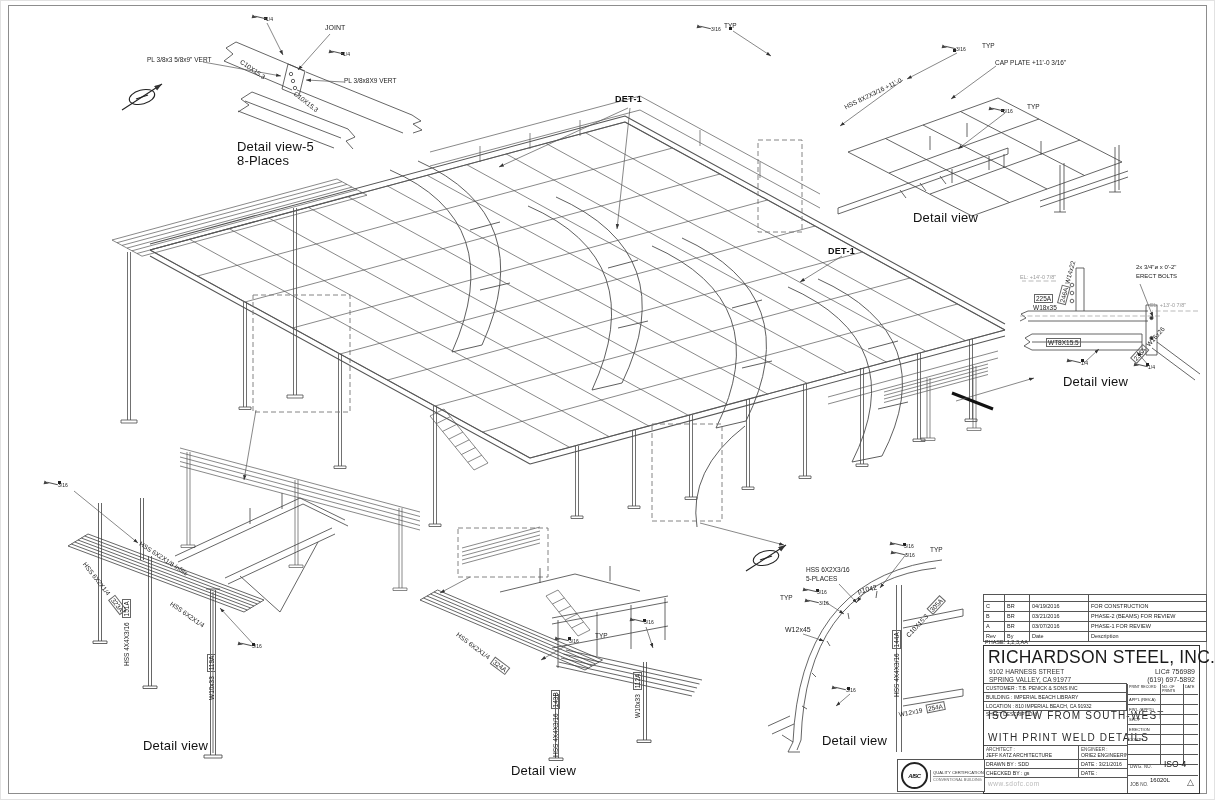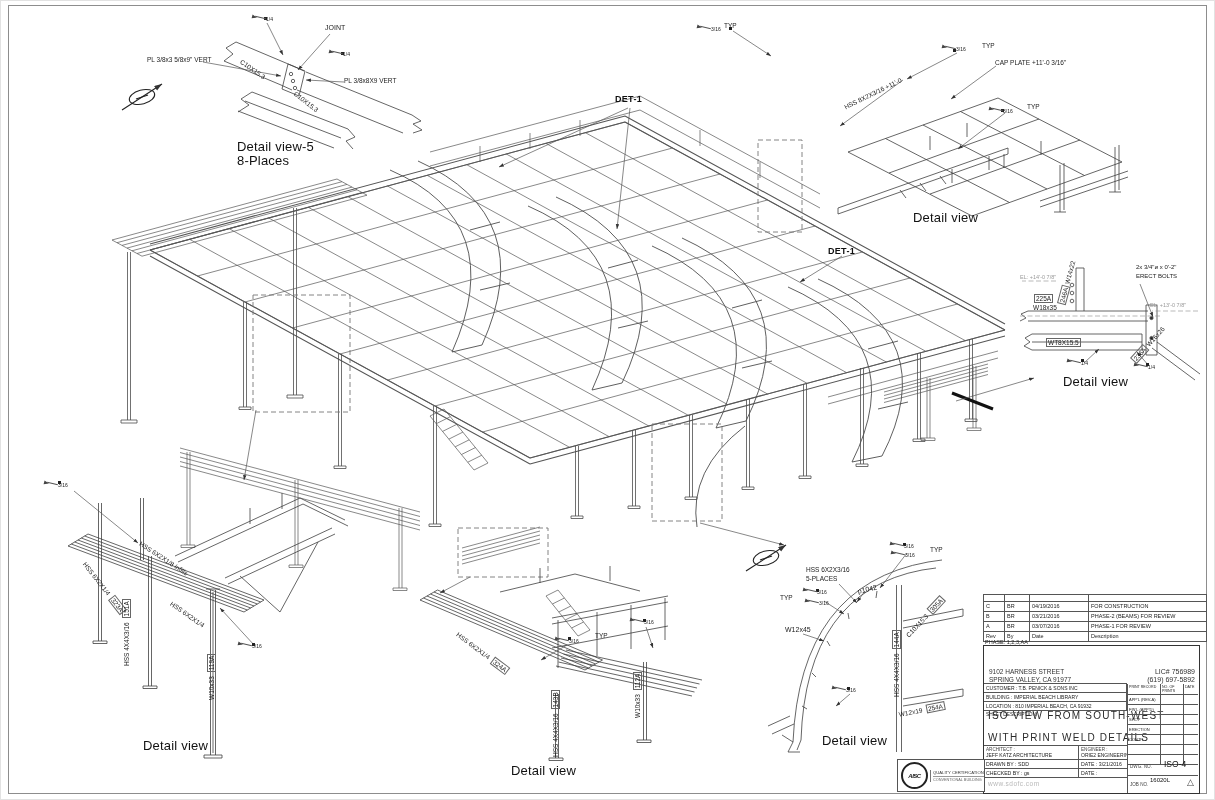--- a/index.html
+++ b/index.html
@@ -359,20 +359,21 @@
   <div class="revrow">
     <div class="rc rc1">Rev</div>
     <div class="rc rc2">By</div>
     <div class="rc rc3">Date</div>
     <div class="rc rc4">Description</div>
   </div>
 </div>
 <div class="phase">PHASE: 1,2,3,AA</div>
 
 <div class="cblock">
+  <div class="cname">RICHARDSON STEEL, INC.</div>
   <div class="addr">
     <div>9102 HARNESS STREET</div>
     <div>SPRING VALLEY, CA 91977</div>
   </div>
   <div class="licp">
     <div>LIC# 756989</div>
     <div>(619) 697-5892</div>
   </div>
   <div class="hline" style="top:37px"></div>
   <div class="inforow" style="top:38px">CUSTOMER : T.B. PENICK &amp; SONS INC</div>

